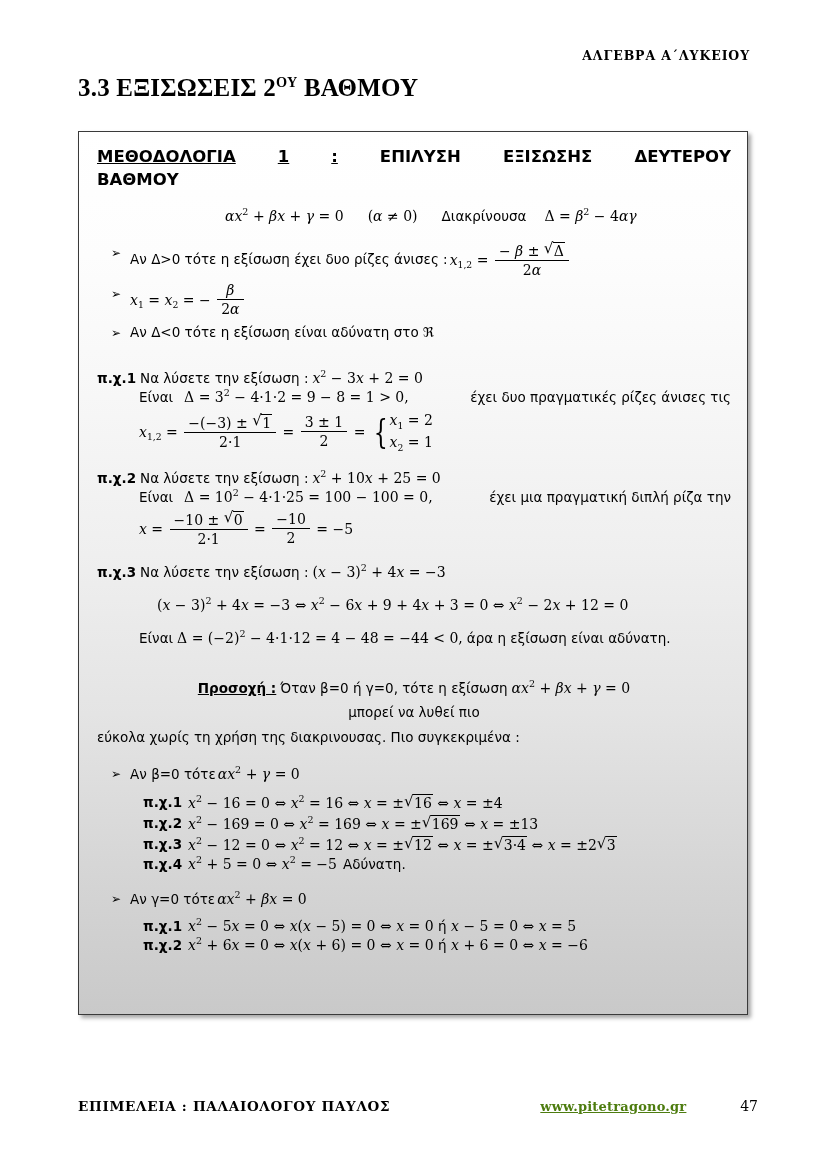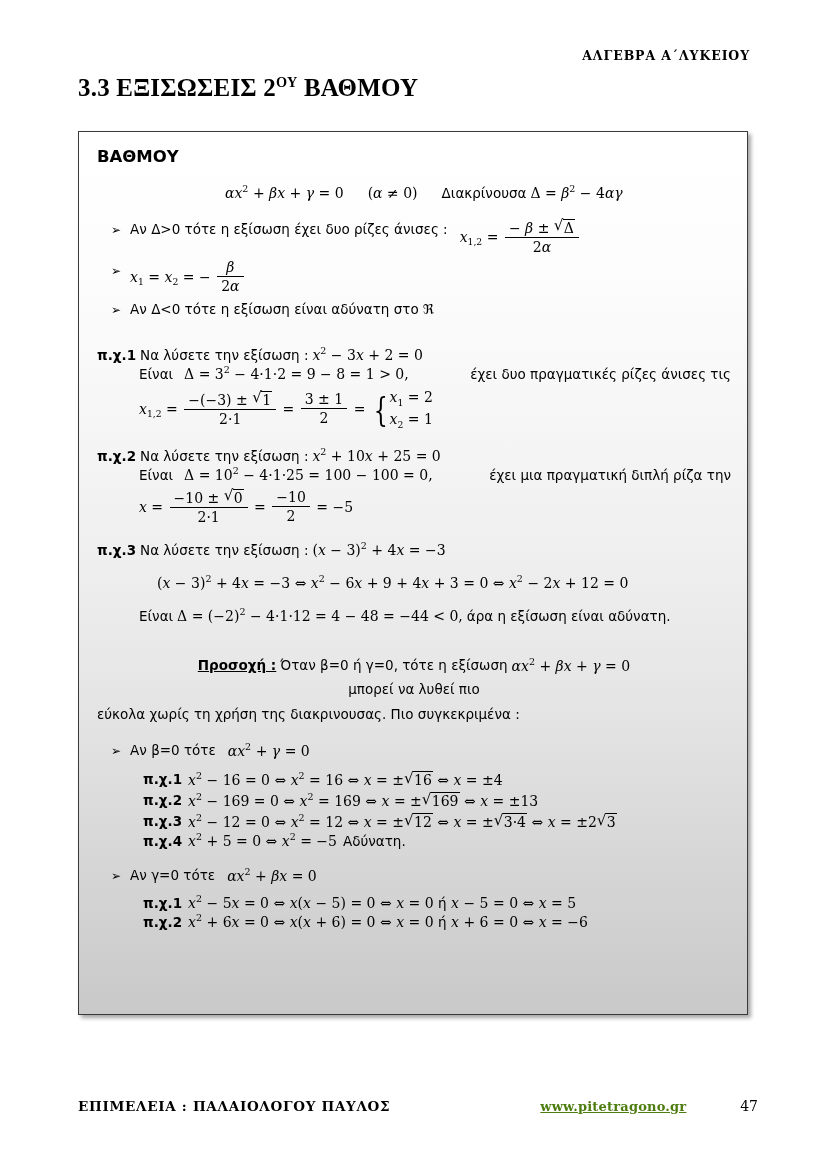--- a/index.html
+++ b/index.html
@@ -206,23 +206,23 @@
     font-size: 12px;
     line-height: 1.6;
     flex: 0 0 auto;
     padding-top: 2px;
   }
   .bullet-row .bt {
     font-family: "DejaVu Sans", "Liberation Sans", sans-serif;
     font-size: 13.5px;
     line-height: 1.6;
     display: flex;
-    align-items: flex-start;
+    align-items: center;
     flex-wrap: nowrap;
-    gap: 12px;
+    gap: 2px;
   }
 
   .ex-block { margin-top: 9px; }
   .ex-head {
     font-family: "DejaVu Sans", "Liberation Sans", sans-serif;
     font-size: 13.5px;
     display: flex;
     align-items: center;
     gap: 4px;
     white-space: nowrap;
@@ -325,31 +325,39 @@
 
 <div class="page">
 
   <div class="hdr-right">ΑΛΓΕΒΡΑ Α΄ΛΥΚΕΙΟΥ</div>
 
   <div class="page-title"><span>3.3 ΕΞΙΣΩΣΕΙΣ 2</span><sup>ΟΥ</sup><span> ΒΑΘΜΟΥ</span></div>
 
   <div class="method-box">
 
     <div class="box-heading">
+      <div class="head-line1">
+        <span class="ul">ΜΕΘΟΔΟΛΟΓΙΑ</span>
+        <span class="ul">1</span>
+        <span class="ul">:</span>
+        <span>ΕΠΙΛΥΣΗ</span>
+        <span>ΕΞΙΣΩΣΗΣ</span>
+        <span>ΔΕΥΤΕΡΟΥ</span>
+      </div>
       <div>ΒΑΘΜΟΥ</div>
     </div>
 
     <div class="formula-row">
       <span class="m">
         <span class="gr">αx</span><sup>2</sup> <span class="up">+</span> <span class="gr">βx</span> <span class="up">+</span> <span class="gr">γ</span> <span class="up">= 0</span>
       </span>
       <span class="m">
         <span class="up">(</span><span class="gr">α</span> <span class="up">≠ 0)</span>
       </span>
-      <span style="display:inline-flex;align-items:center;gap:4px;">
+      <span style="display:inline-flex;align-items:center;gap:18px;">
         <span class="lbl">Διακρίνουσα</span>
         <span class="m">
           <span class="up">Δ =</span> <span class="gr">β</span><sup>2</sup> <span class="up">− 4</span><span class="gr">αγ</span>
         </span>
       </span>
     </div>
 
     <div class="bullet-row">
       <span class="bl">➢</span>
       <span class="bt">

